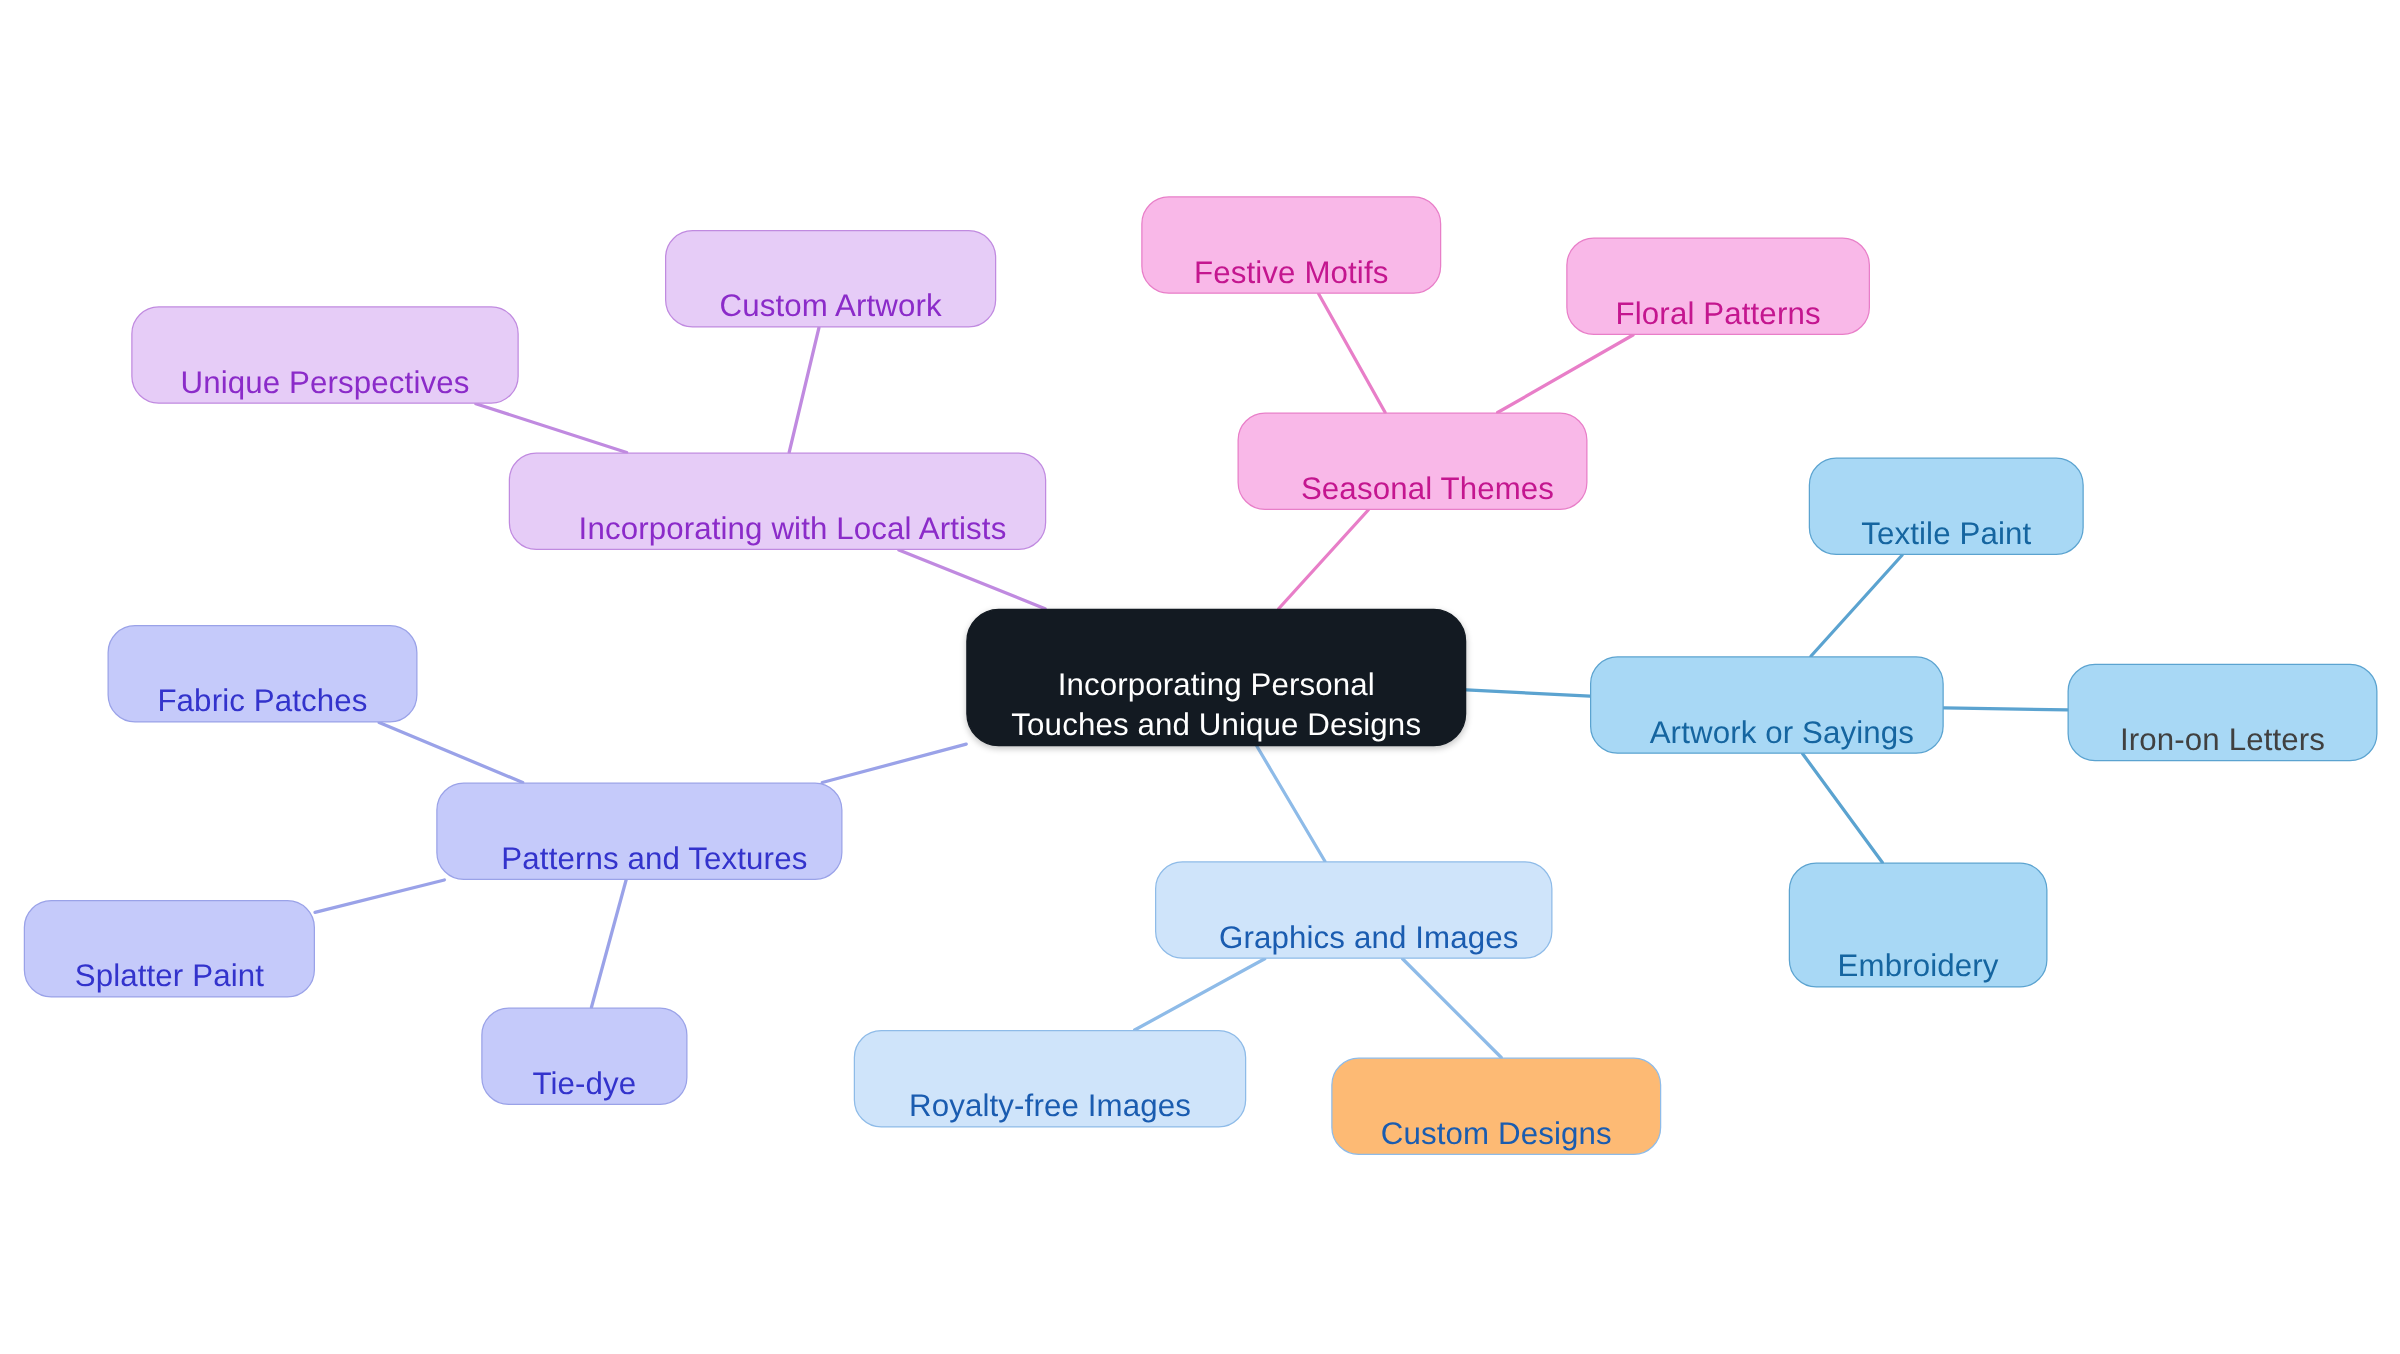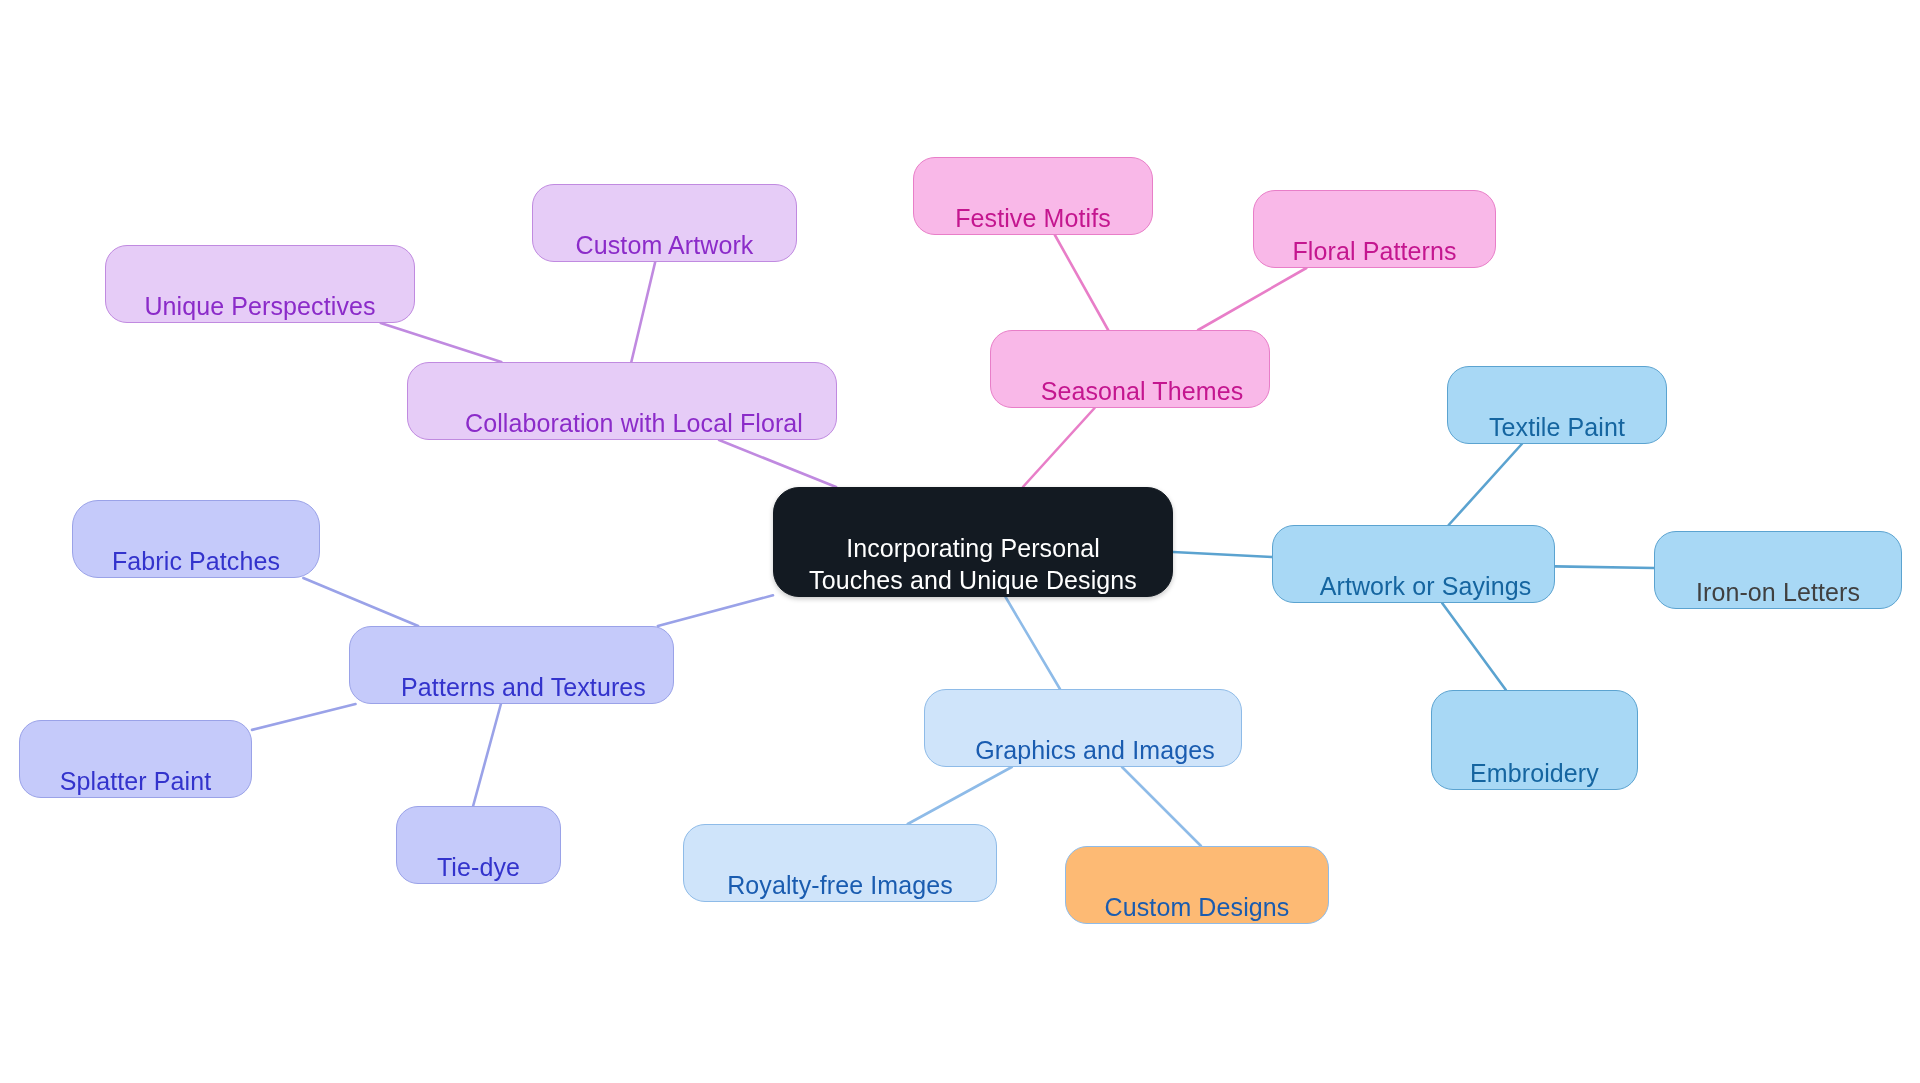--- a/index.html
+++ b/index.html
@@ -70,31 +70,31 @@
       <path d="M 1011.7888888888889 767 L 907.7111111111111 824" stroke="#8ebbe8" stroke-width="2.6" fill="none" stroke-linecap="round"></path>
       <path d="M 1122 767 L 1201 846" stroke="#8ebbe8" stroke-width="2.6" fill="none" stroke-linecap="round"></path>
       <path d="M 773 595.3044420368365 L 657.829268292683 626" stroke="#9aa2e8" stroke-width="2.6" fill="none" stroke-linecap="round"></path>
       <path d="M 418.17857142857144 626 L 303.32142857142856 578" stroke="#9aa2e8" stroke-width="2.6" fill="none" stroke-linecap="round"></path>
       <path d="M 355.5 704 L 252 729.875" stroke="#9aa2e8" stroke-width="2.6" fill="none" stroke-linecap="round"></path>
       <path d="M 500.8833333333333 704 L 473.1166666666667 806" stroke="#9aa2e8" stroke-width="2.6" fill="none" stroke-linecap="round"></path>
     </svg>
   <div id="node-layer">
       <div class="node node-root" style="left: 773px; top: 487px; width: 400px; height: 110px; background: rgb(19, 26, 34); border-color: rgb(19, 26, 34); color: rgb(255, 255, 255);"><span>Incorporating Personal
 Touches and Unique Designs</span></div>
-      <div class="node node-branch" style="left: 407px; top: 362px; width: 430px; height: 78px; background: rgb(230, 204, 247); border-color: rgb(192, 138, 224); color: rgb(139, 43, 201);"><span>Collaboration with Local Floral</span></div>
+      <div class="node node-branch" style="left: 407px; top: 362px; width: 430px; height: 78px; background: rgb(230, 204, 247); border-color: rgb(192, 138, 224); color: rgb(139, 43, 201);"><span>Incorporating with Local Artists</span></div>
       <div class="node node-leaf" style="left: 105px; top: 245px; width: 310px; height: 78px; background: rgb(230, 204, 247); border-color: rgb(192, 138, 224); color: rgb(139, 43, 201);"><span>Unique Perspectives</span></div>
       <div class="node node-leaf" style="left: 532px; top: 184px; width: 265px; height: 78px; background: rgb(230, 204, 247); border-color: rgb(192, 138, 224); color: rgb(139, 43, 201);"><span>Custom Artwork</span></div>
       <div class="node node-branch" style="left: 990px; top: 330px; width: 280px; height: 78px; background: rgb(249, 184, 232); border-color: rgb(232, 126, 200); color: rgb(196, 22, 143);"><span>Seasonal Themes</span></div>
       <div class="node node-leaf" style="left: 913px; top: 157px; width: 240px; height: 78px; background: rgb(249, 184, 232); border-color: rgb(232, 126, 200); color: rgb(196, 22, 143);"><span>Festive Motifs</span></div>
       <div class="node node-leaf" style="left: 1253px; top: 190px; width: 243px; height: 78px; background: rgb(249, 184, 232); border-color: rgb(232, 126, 200); color: rgb(196, 22, 143);"><span>Floral Patterns</span></div>
       <div class="node node-branch" style="left: 1272px; top: 525px; width: 283px; height: 78px; background: rgb(168, 216, 245); border-color: rgb(91, 163, 208); color: rgb(21, 101, 160);"><span>Artwork or Sayings</span></div>
       <div class="node node-leaf" style="left: 1447px; top: 366px; width: 220px; height: 78px; background: rgb(168, 216, 245); border-color: rgb(91, 163, 208); color: rgb(21, 101, 160);"><span>Textile Paint</span></div>
       <div class="node node-leaf" style="left: 1654px; top: 531px; width: 248px; height: 78px; background: rgb(168, 216, 245); border-color: rgb(91, 163, 208); color: #404040;"><span>Iron-on Letters</span></div>
       <div class="node node-leaf" style="left: 1431px; top: 690px; width: 207px; height: 100px; background: rgb(168, 216, 245); border-color: rgb(91, 163, 208); color: rgb(21, 101, 160);"><span>Embroidery</span></div>
       <div class="node node-branch" style="left: 924px; top: 689px; width: 318px; height: 78px; background: rgb(207, 228, 250); border-color: rgb(142, 187, 232); color: rgb(26, 92, 176);"><span>Graphics and Images</span></div>
       <div class="node node-leaf" style="left: 683px; top: 824px; width: 314px; height: 78px; background: rgb(207, 228, 250); border-color: rgb(142, 187, 232); color: rgb(26, 92, 176);"><span>Royalty-free Images</span></div>
       <div class="node node-leaf" style="left: 1065px; top: 846px; width: 264px; height: 78px; background: #fdba74; border-color: rgb(142, 187, 232); color: rgb(26, 92, 176);"><span>Custom Designs</span></div>
       <div class="node node-branch" style="left: 349px; top: 626px; width: 325px; height: 78px; background: rgb(197, 202, 250); border-color: rgb(154, 162, 232); color: rgb(51, 51, 204);"><span>Patterns and Textures</span></div>
-      <div class="node node-leaf" style="left: 72px; top: 500px; width: 248px; height: 78px; background: rgb(197, 202, 250); border-color: rgb(154, 162, 232); color: rgb(51, 51, 204); border-radius: 26px;"><span>Fabric Patches</span></div>
+      <div class="node node-leaf" style="left: 86px; top: 500px; width: 248px; height: 78px; background: rgb(197, 202, 250); border-color: rgb(154, 162, 232); color: rgb(51, 51, 204);"><span>Fabric Patches</span></div>
       <div class="node node-leaf" style="left: 19px; top: 720px; width: 233px; height: 78px; background: rgb(197, 202, 250); border-color: rgb(154, 162, 232); color: rgb(51, 51, 204);"><span>Splatter Paint</span></div>
-      <div class="node node-leaf" style="left: 396px; top: 806px; width: 165px; height: 78px; background: rgb(197, 202, 250); border-color: rgb(154, 162, 232); color: rgb(51, 51, 204);"><span>Tie-dye</span></div>
+      <div class="node node-leaf" style="left: 385px; top: 806px; width: 165px; height: 78px; background: rgb(197, 202, 250); border-color: rgb(154, 162, 232); color: rgb(51, 51, 204);"><span>Tie-dye</span></div>
     </div>
 </div>
 
 </body></html>

